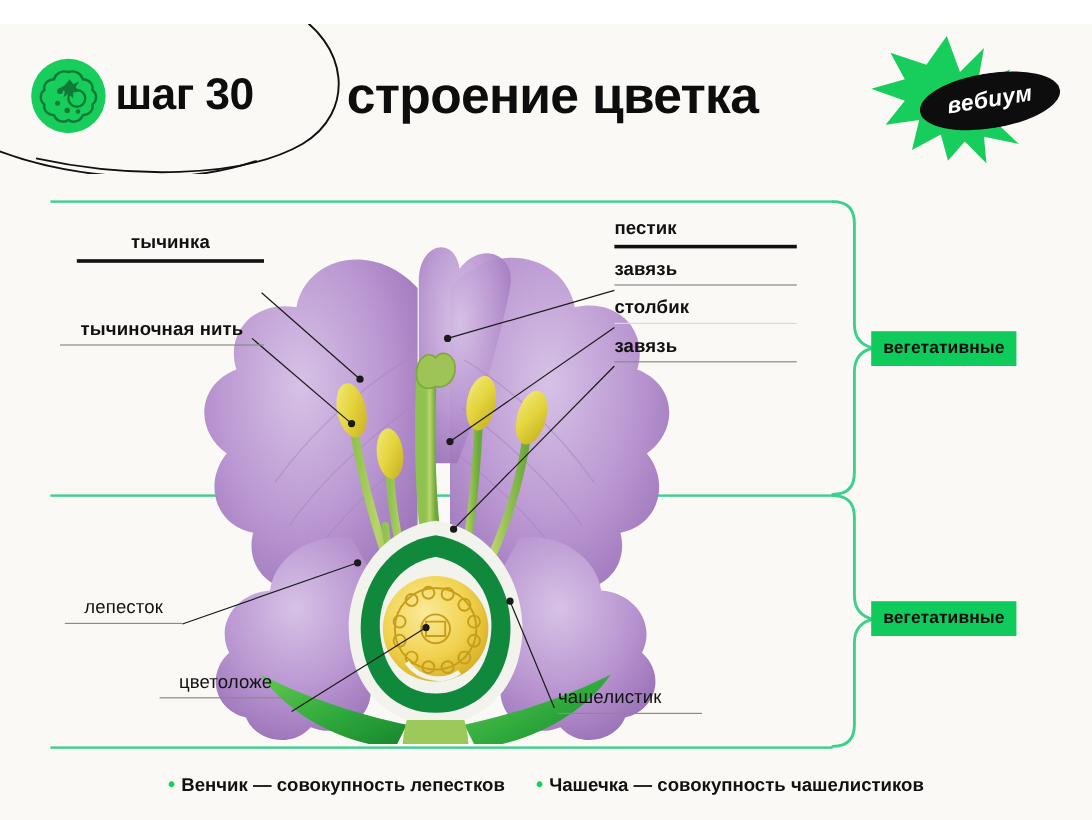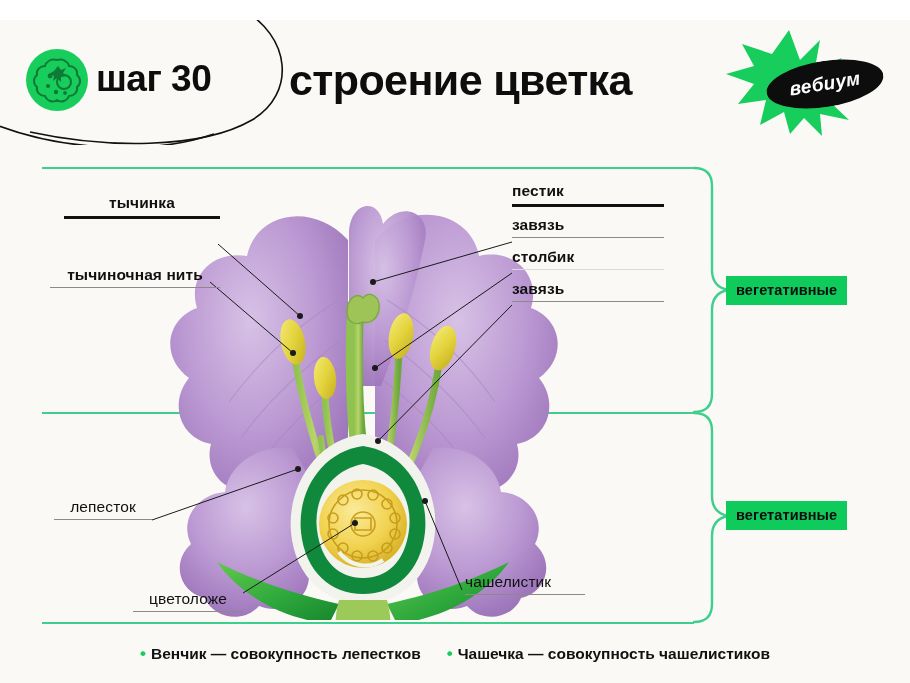--- a/index.html
+++ b/index.html
@@ -386,21 +386,21 @@
   <div class="callout align-right" style="left:50px; top:246px; width:170px;">
     <span>тычиночная нить</span>
     <span class="rule"></span>
   </div>
 
   <div class="callout light align-right" style="left:54px; top:478px; width:98px; font-weight:400;">
     <span>лепесток</span>
     <span class="rule"></span>
   </div>
 
-  <div class="callout light align-right" style="left:133px; top:570px; width:110px; font-weight:400;">
+  <div class="callout light align-right" style="left:133px; top:540px; width:110px; font-weight:400;">
     <span>цветоложе</span>
     <span class="rule"></span>
   </div>
 
   <div class="callout heading" style="left:512px; top:162px; width:152px;">
     <span>пестик</span>
     <span class="rule"></span>
   </div>
 
   <div class="callout" style="left:512px; top:196px; width:152px;">

